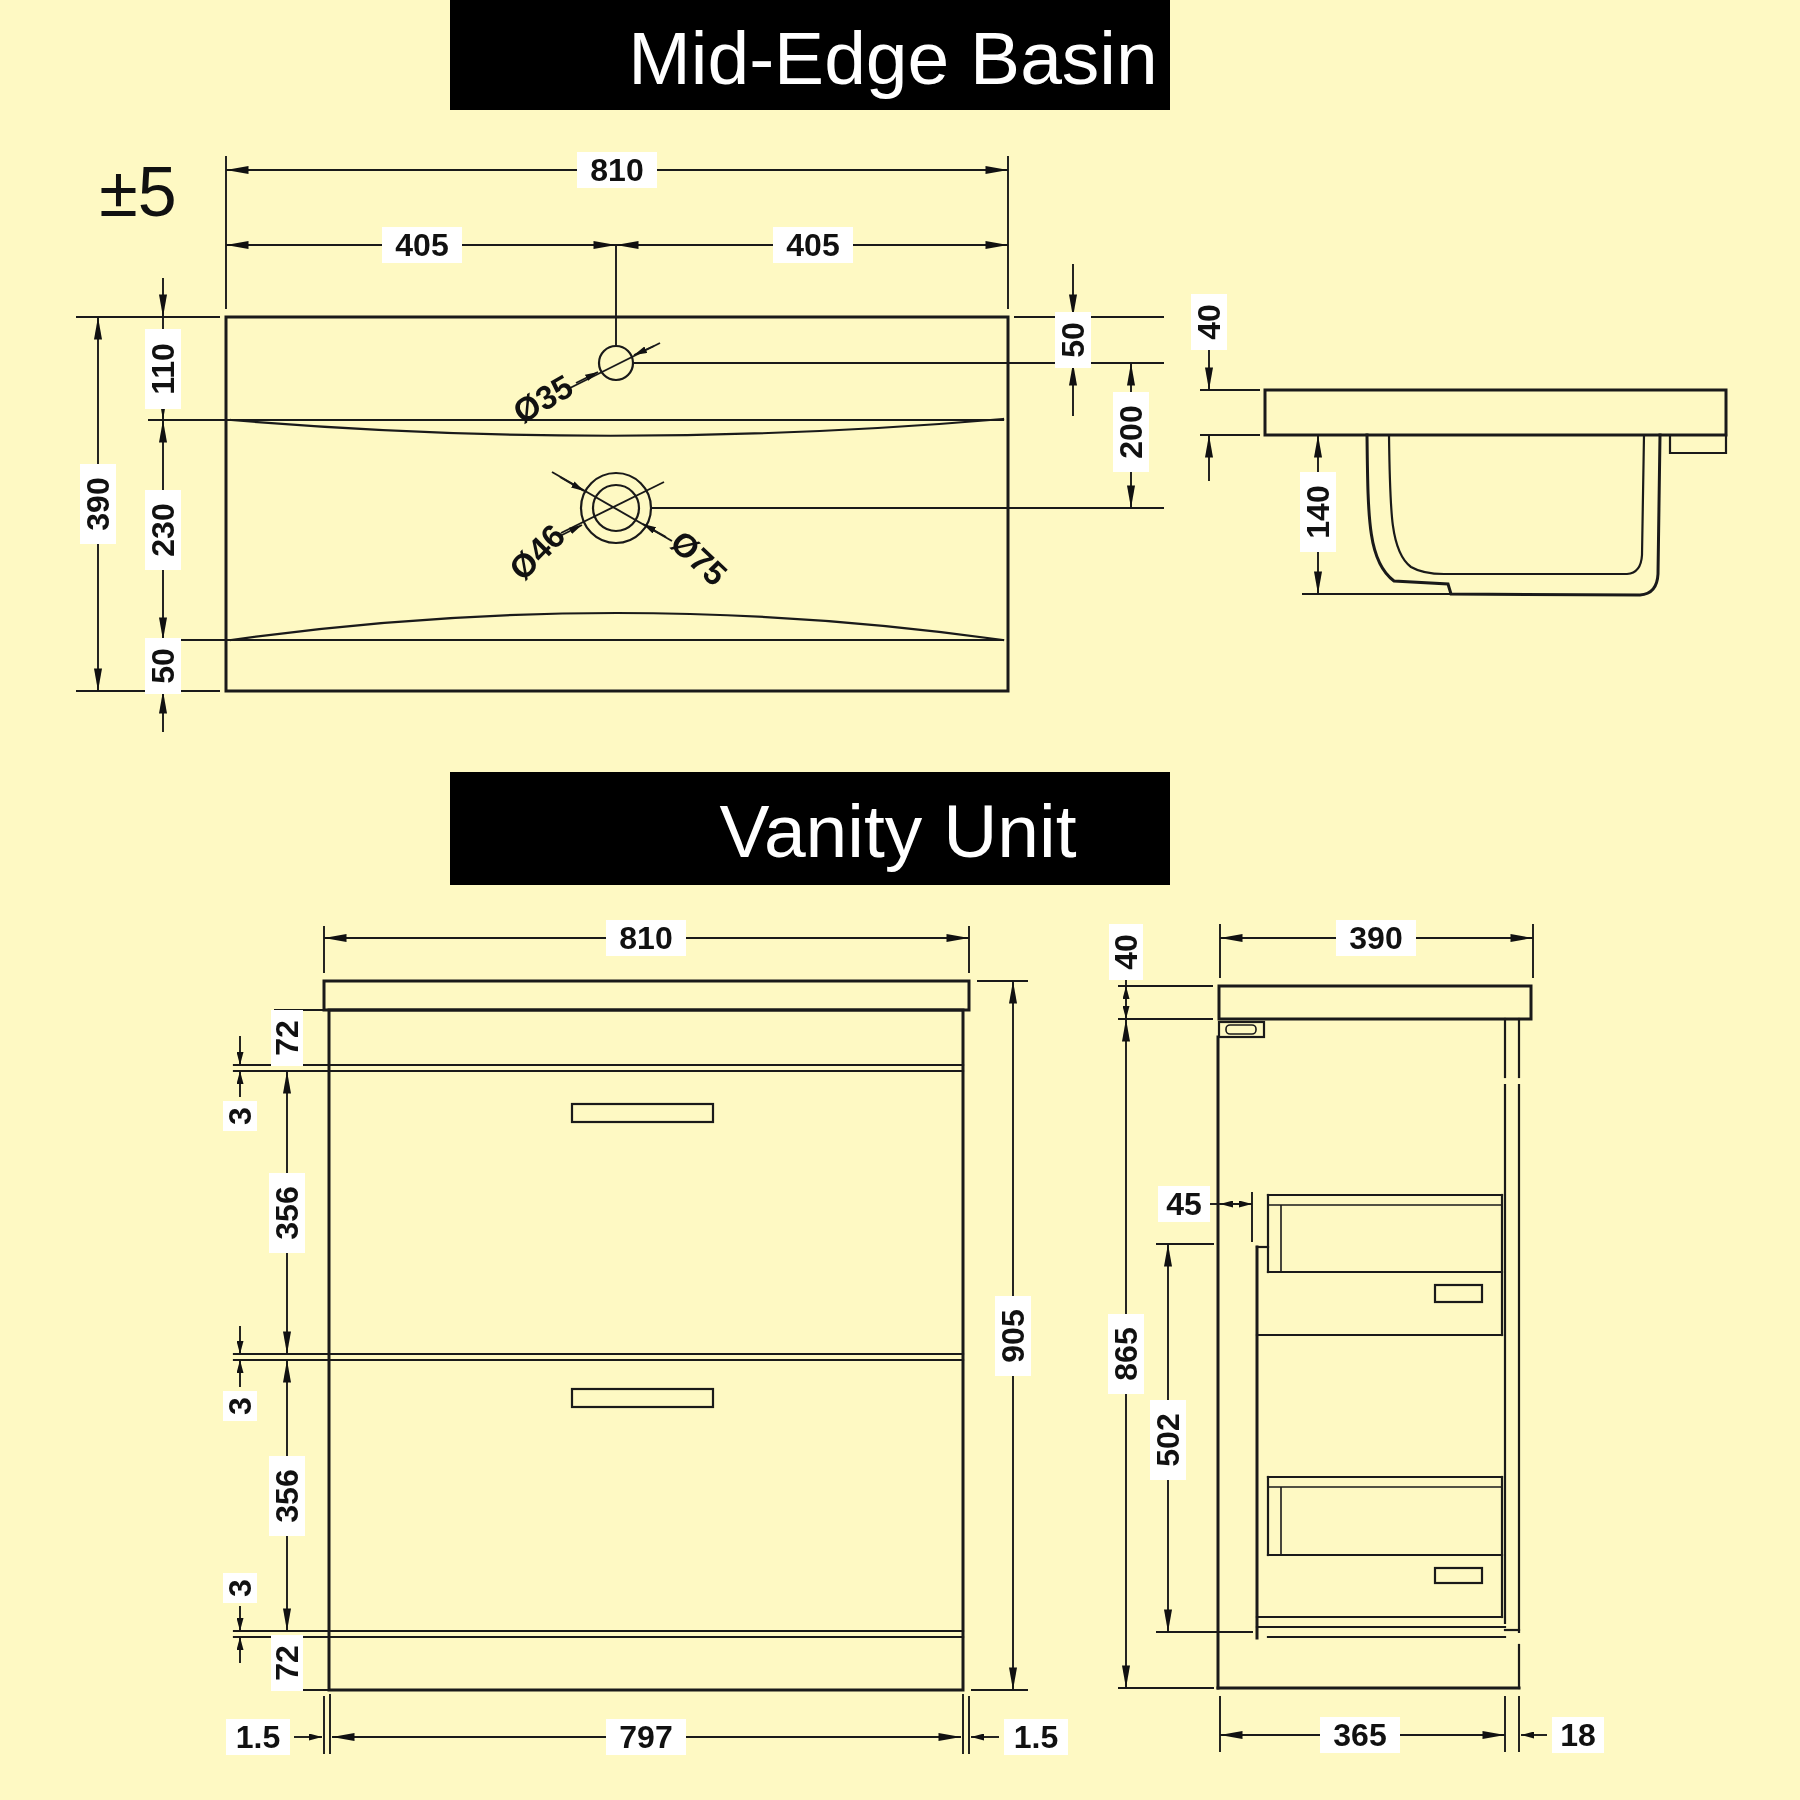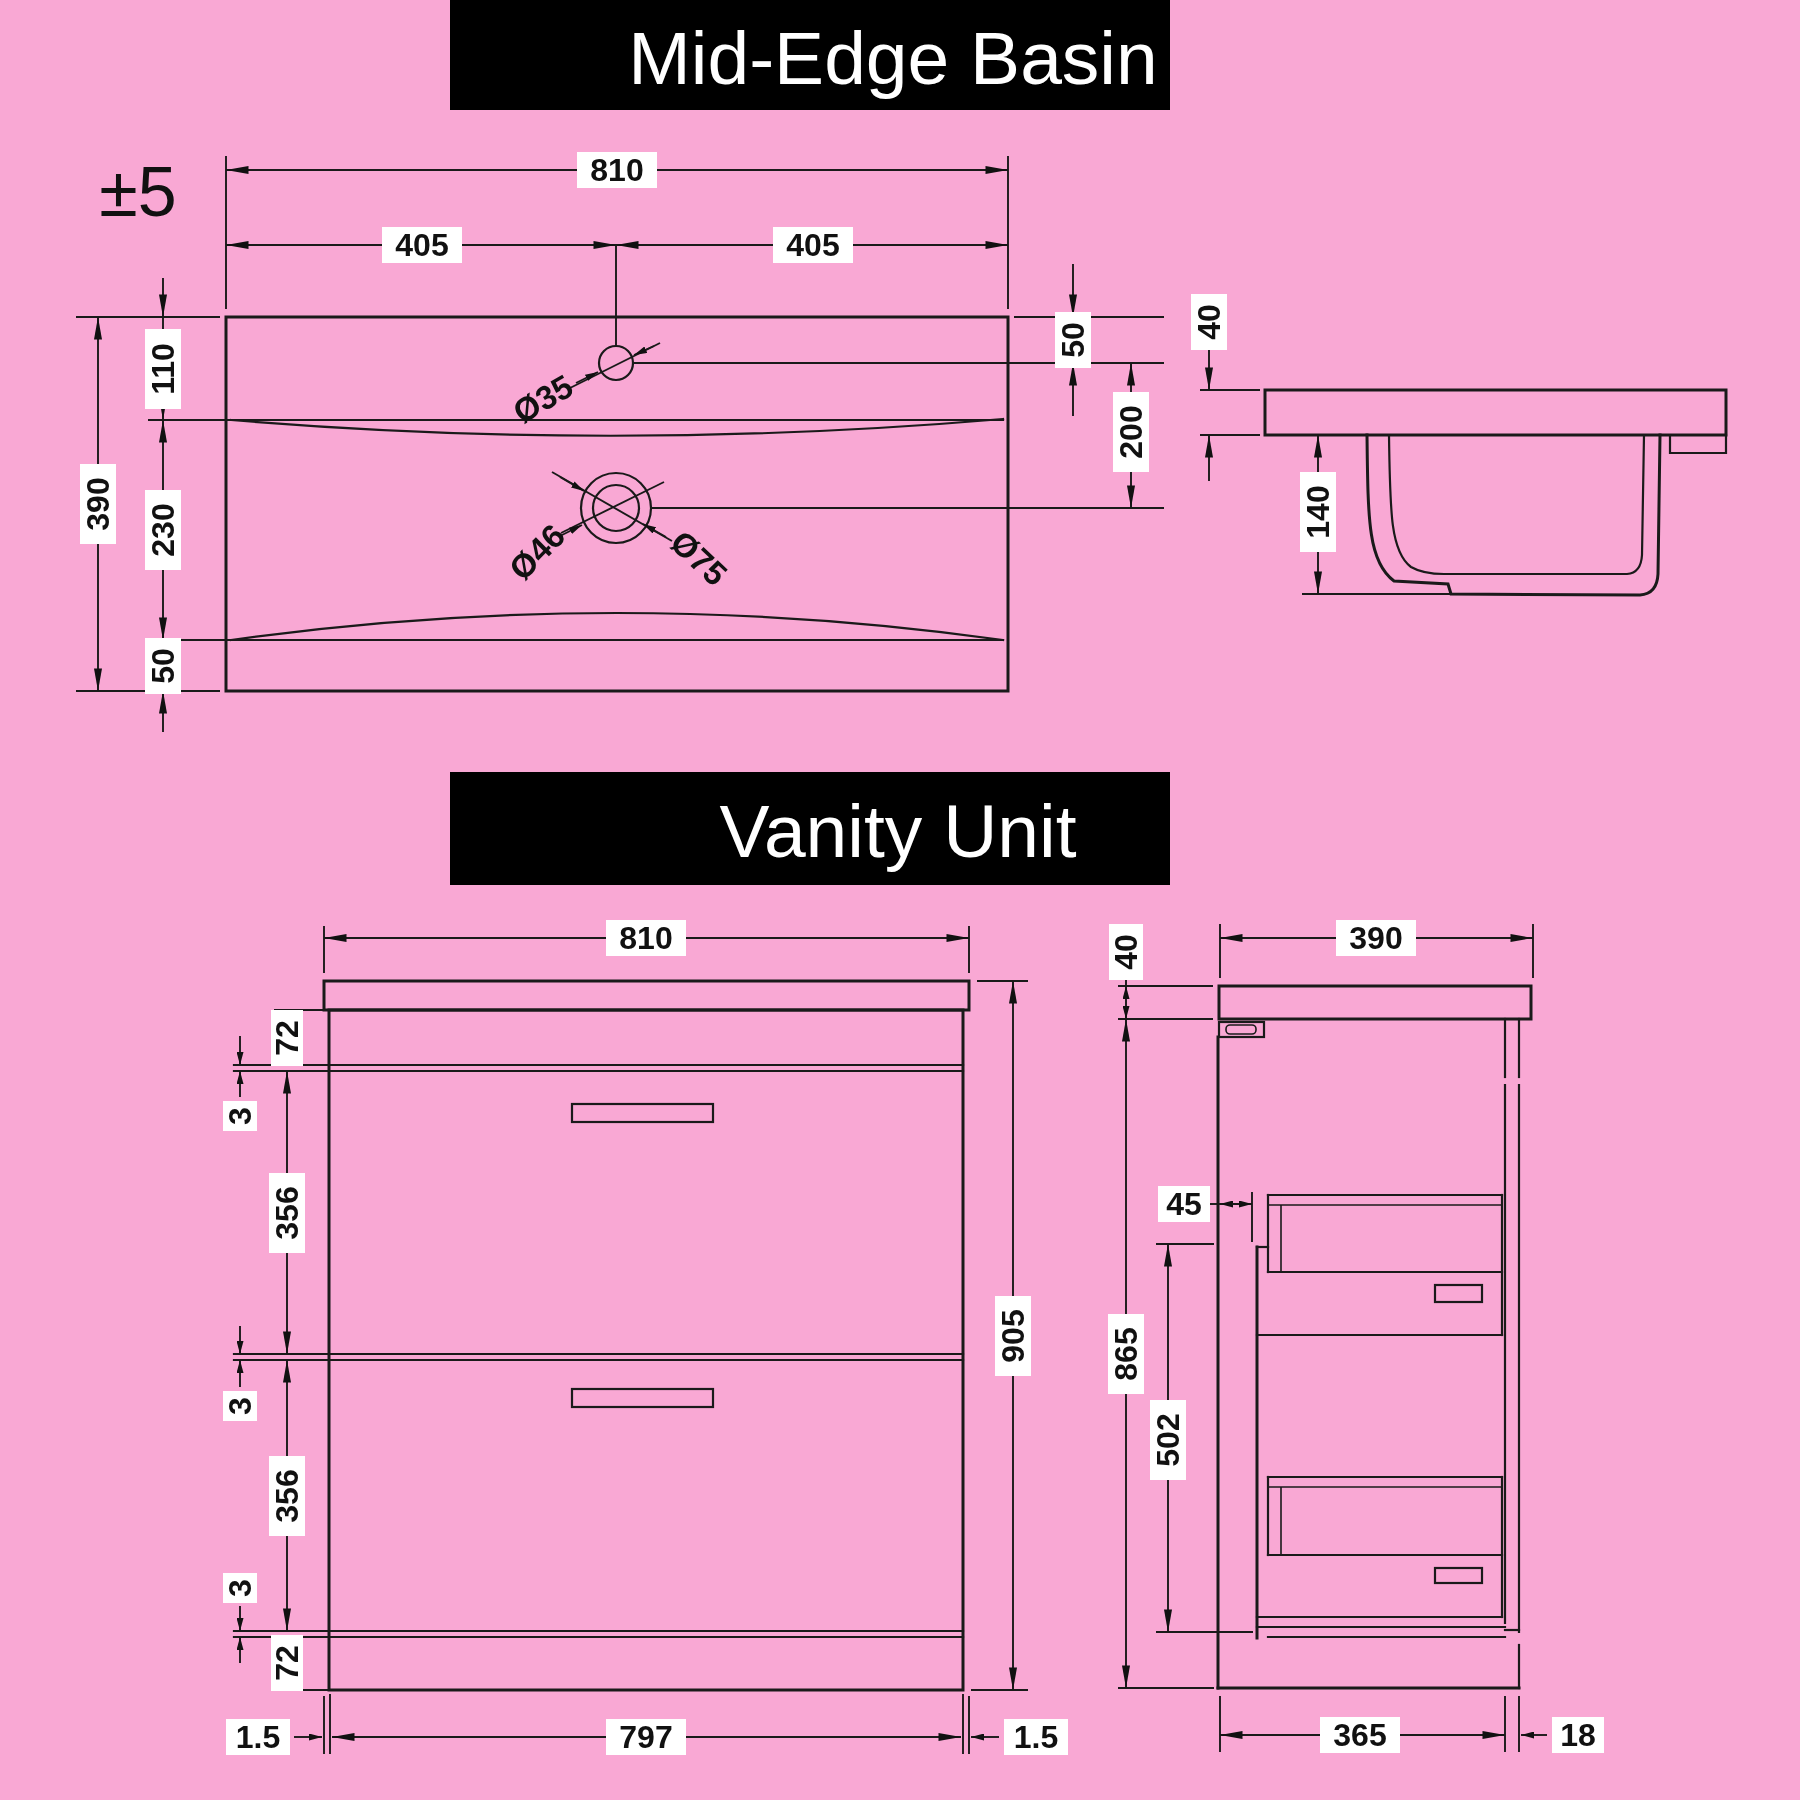--- a/index.html
+++ b/index.html
@@ -1,16 +1,16 @@
 <!DOCTYPE html>
 <html><head>
 <meta charset="utf-8">
 <style>
   html,body{margin:0;padding:0;background:#ffffff;}
-  .stage{width:1800px;height:1800px;position:relative;background:#f9a8d4;font-family:"Liberation Sans","DejaVu Sans",sans-serif;}
+  .stage{width:1800px;height:1800px;position:relative;background:#fef9c3;font-family:"Liberation Sans","DejaVu Sans",sans-serif;}
   svg{display:block;}
   .ol{stroke:#1a1a1a;stroke-width:3;fill:none;stroke-linecap:square;}
   .ln{stroke:#1a1a1a;stroke-width:2.2;fill:none;stroke-linecap:square;}
   .thin{stroke:#1a1a1a;stroke-width:1.6;fill:none;}
   .dim{stroke:#1a1a1a;stroke-width:1.9;fill:none;}
   .chip{fill:#ffffff;}
   text.d{font-weight:700;font-size:32px;fill:#111;text-anchor:middle;dominant-baseline:central;font-family:"Liberation Sans","DejaVu Sans",sans-serif;}
   text.dia{font-weight:700;font-size:33px;fill:#111;text-anchor:middle;dominant-baseline:central;font-family:"Liberation Sans","DejaVu Sans",sans-serif;}
   text.title{font-weight:300;font-size:75px;fill:#fff;text-anchor:middle;dominant-baseline:central;font-family:"Liberation Sans","DejaVu Sans",sans-serif;}
   text.tol{font-weight:400;font-size:70px;fill:#111;text-anchor:middle;dominant-baseline:central;}

